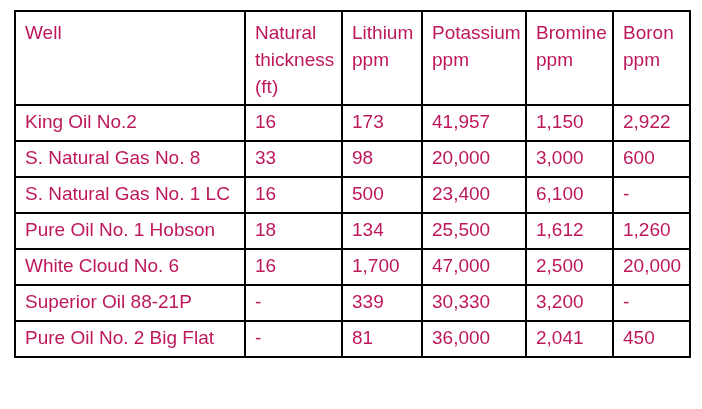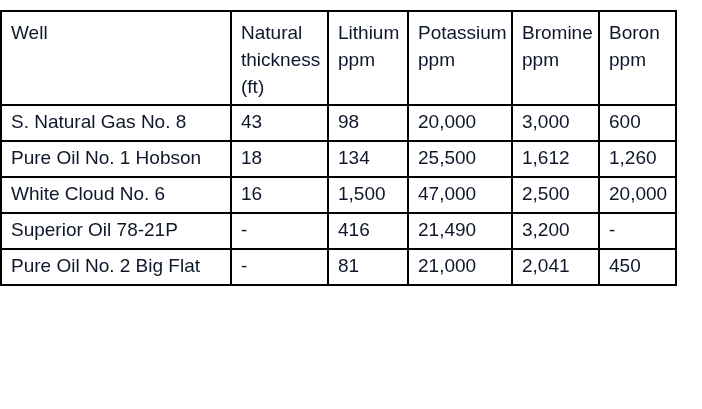--- a/index.html
+++ b/index.html
@@ -11,28 +11,28 @@
     position: relative;
     width: 702px;
     height: 409px;
     background: #ffffff;
     overflow: hidden;
     font-family: "Liberation Sans", "DejaVu Sans", sans-serif;
     color: #000000;
   }
   table.data-table {
     position: absolute;
-    left: 0;
+    left: 14px;
     top: 10px;
     border-collapse: collapse;
     table-layout: fixed;
     width: 677px;
     font-size: 19px;
     line-height: 26px;
-    color: #0f172a;
+    color: #be185d;
   }
   table.data-table th,
   table.data-table td {
     border: 2px solid #000000;
     vertical-align: top;
     text-align: left;
     font-weight: 400;
     padding: 3px 4px 3px 9px;
     overflow: hidden;
     white-space: pre-line;
@@ -77,54 +77,70 @@
         <th>Potassium
 ppm</th>
         <th>Bromine
 ppm</th>
         <th>Boron
 ppm</th>
       </tr>
     </thead>
     <tbody id="table-body">
         <tr>
+          <td>King Oil No.2</td>
+          <td>16</td>
+          <td>173</td>
+          <td>41,957</td>
+          <td>1,150</td>
+          <td>2,922</td>
+        </tr>
+        <tr>
           <td>S. Natural Gas No. 8</td>
-          <td>43</td>
+          <td>33</td>
           <td>98</td>
           <td>20,000</td>
           <td>3,000</td>
           <td>600</td>
+        </tr>
+        <tr>
+          <td>S. Natural Gas No. 1 LC</td>
+          <td>16</td>
+          <td>500</td>
+          <td>23,400</td>
+          <td>6,100</td>
+          <td>-</td>
         </tr>
         <tr>
           <td>Pure Oil No. 1 Hobson</td>
           <td>18</td>
           <td>134</td>
           <td>25,500</td>
           <td>1,612</td>
           <td>1,260</td>
         </tr>
         <tr>
           <td>White Cloud No. 6</td>
           <td>16</td>
-          <td>1,500</td>
+          <td>1,700</td>
           <td>47,000</td>
           <td>2,500</td>
           <td>20,000</td>
         </tr>
         <tr>
-          <td>Superior Oil 78-21P</td>
+          <td>Superior Oil 88-21P</td>
           <td>-</td>
-          <td>416</td>
-          <td>21,490</td>
+          <td>339</td>
+          <td>30,330</td>
           <td>3,200</td>
           <td>-</td>
         </tr>
         <tr>
           <td>Pure Oil No. 2 Big Flat</td>
           <td>-</td>
           <td>81</td>
-          <td>21,000</td>
+          <td>36,000</td>
           <td>2,041</td>
           <td>450</td>
         </tr>
       </tbody>
   </table>
 </div>
 
 </body></html>

